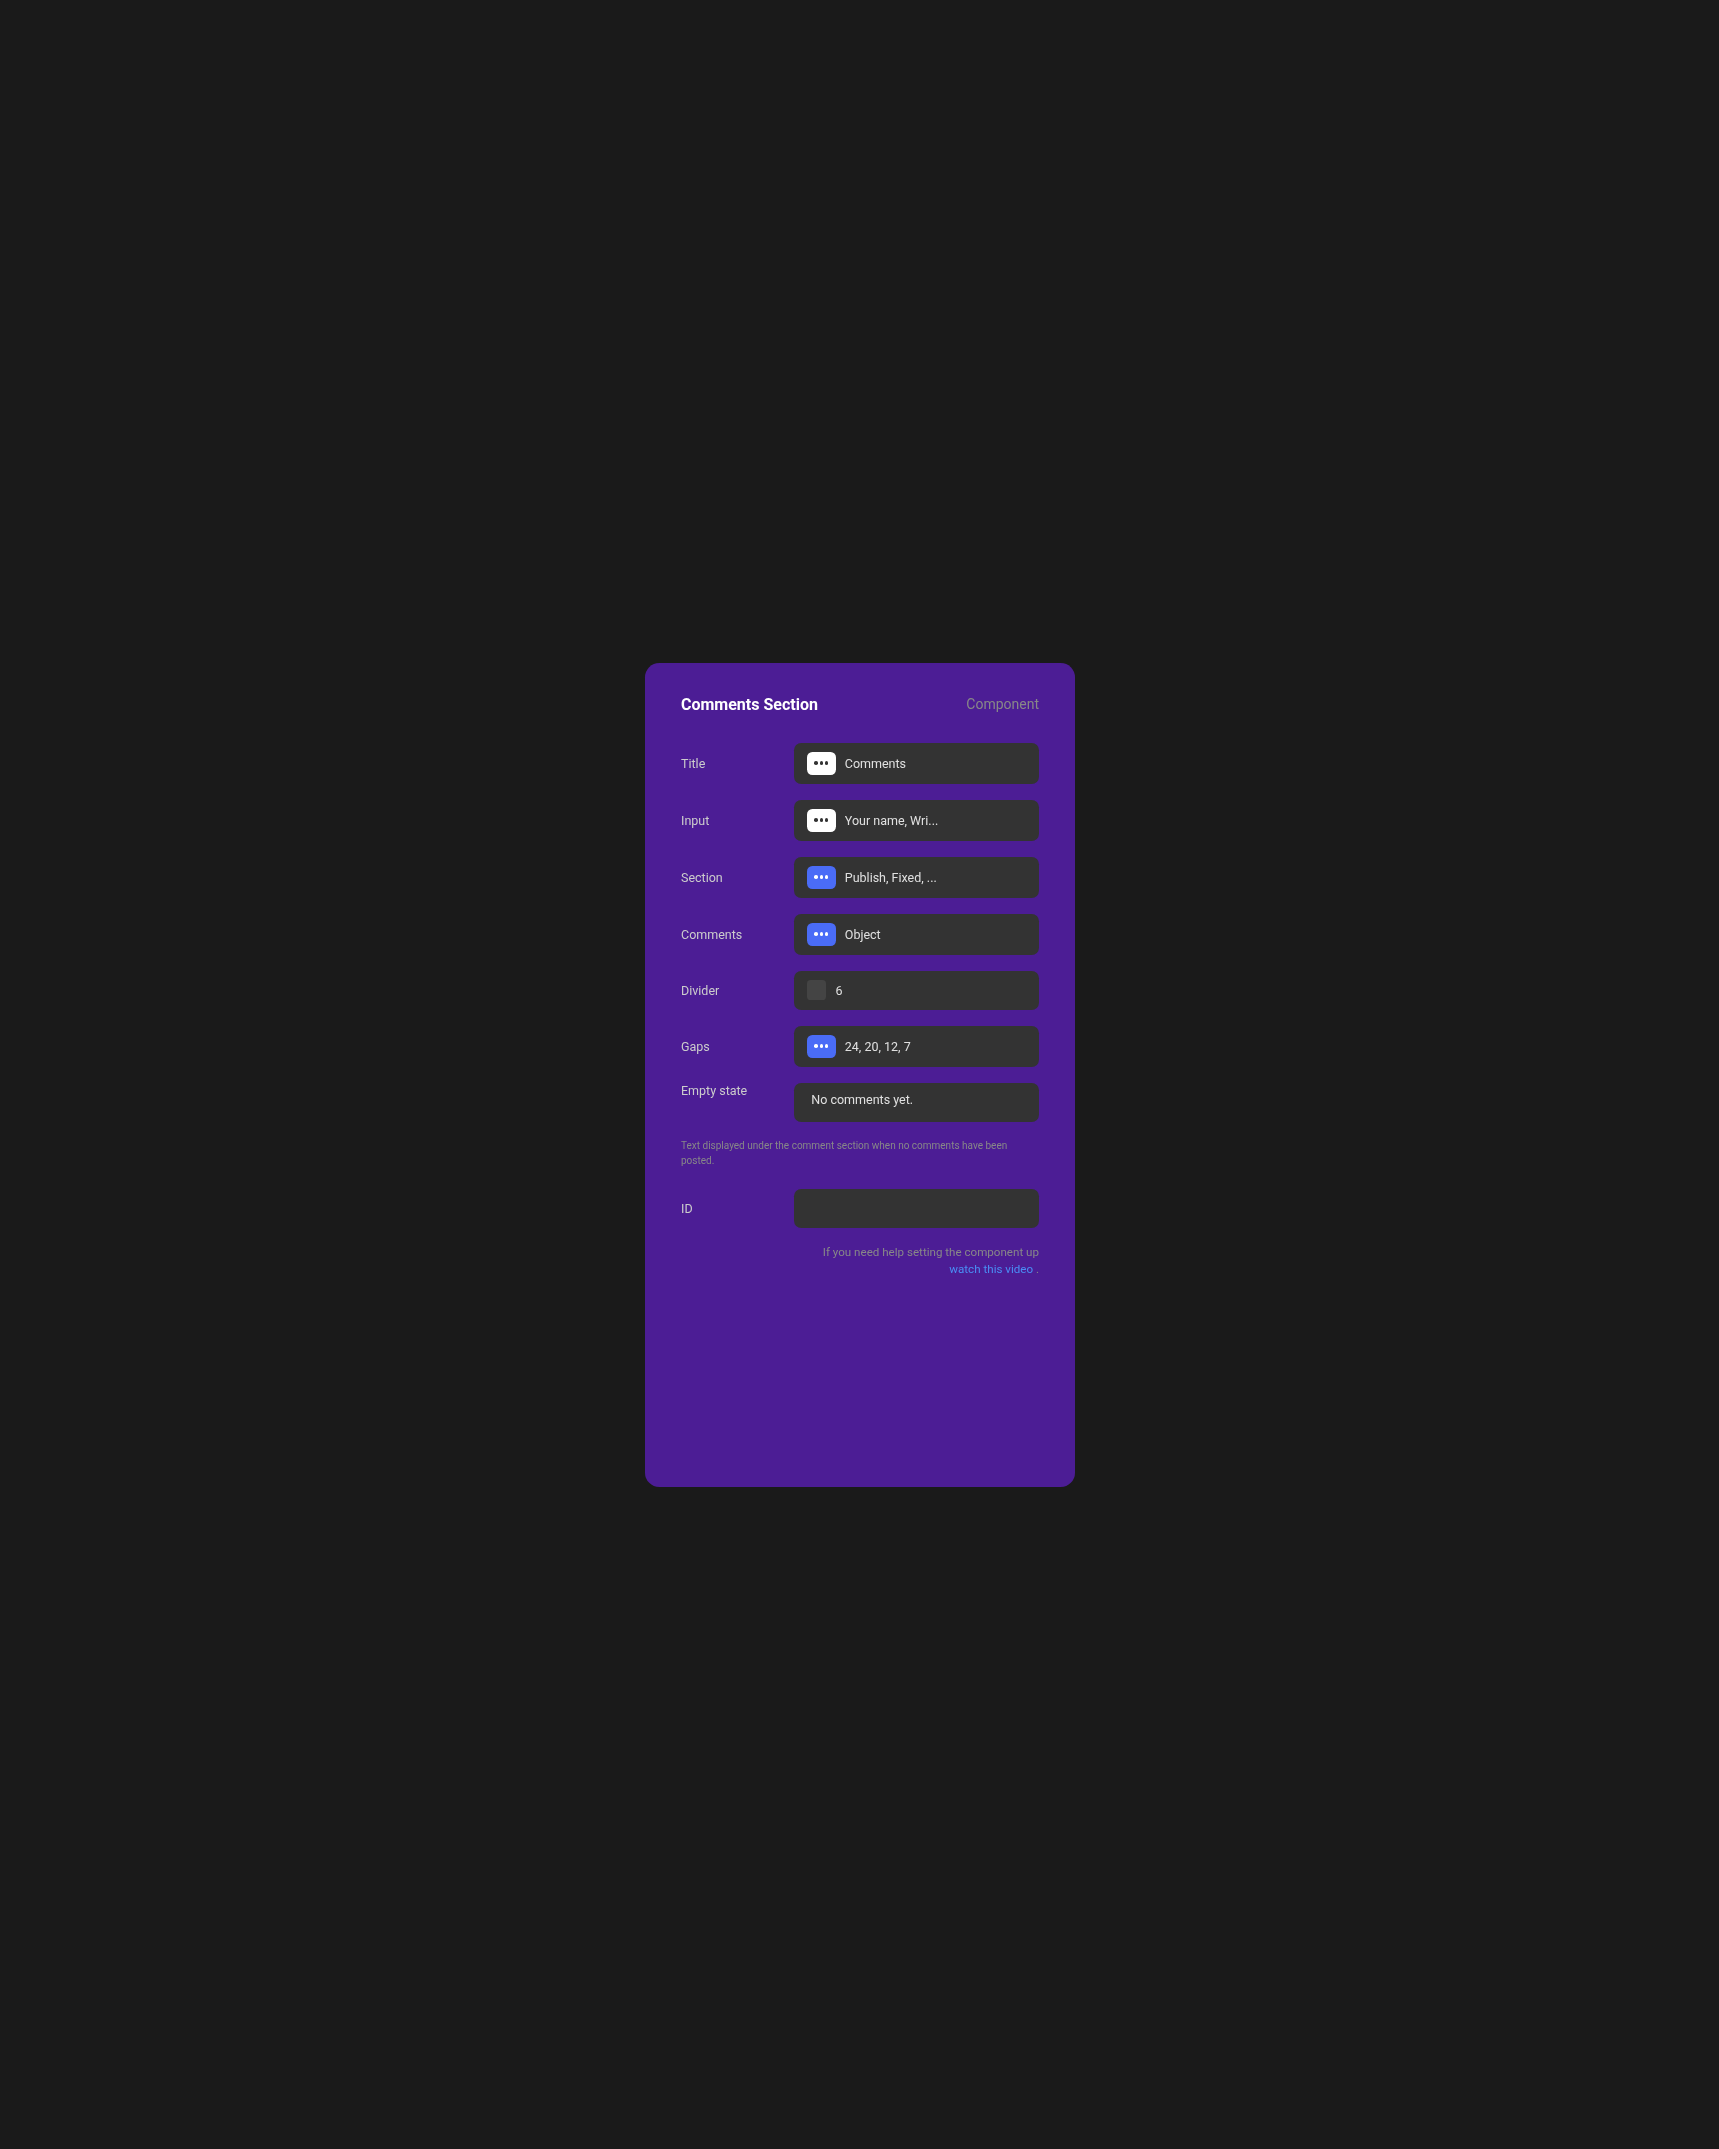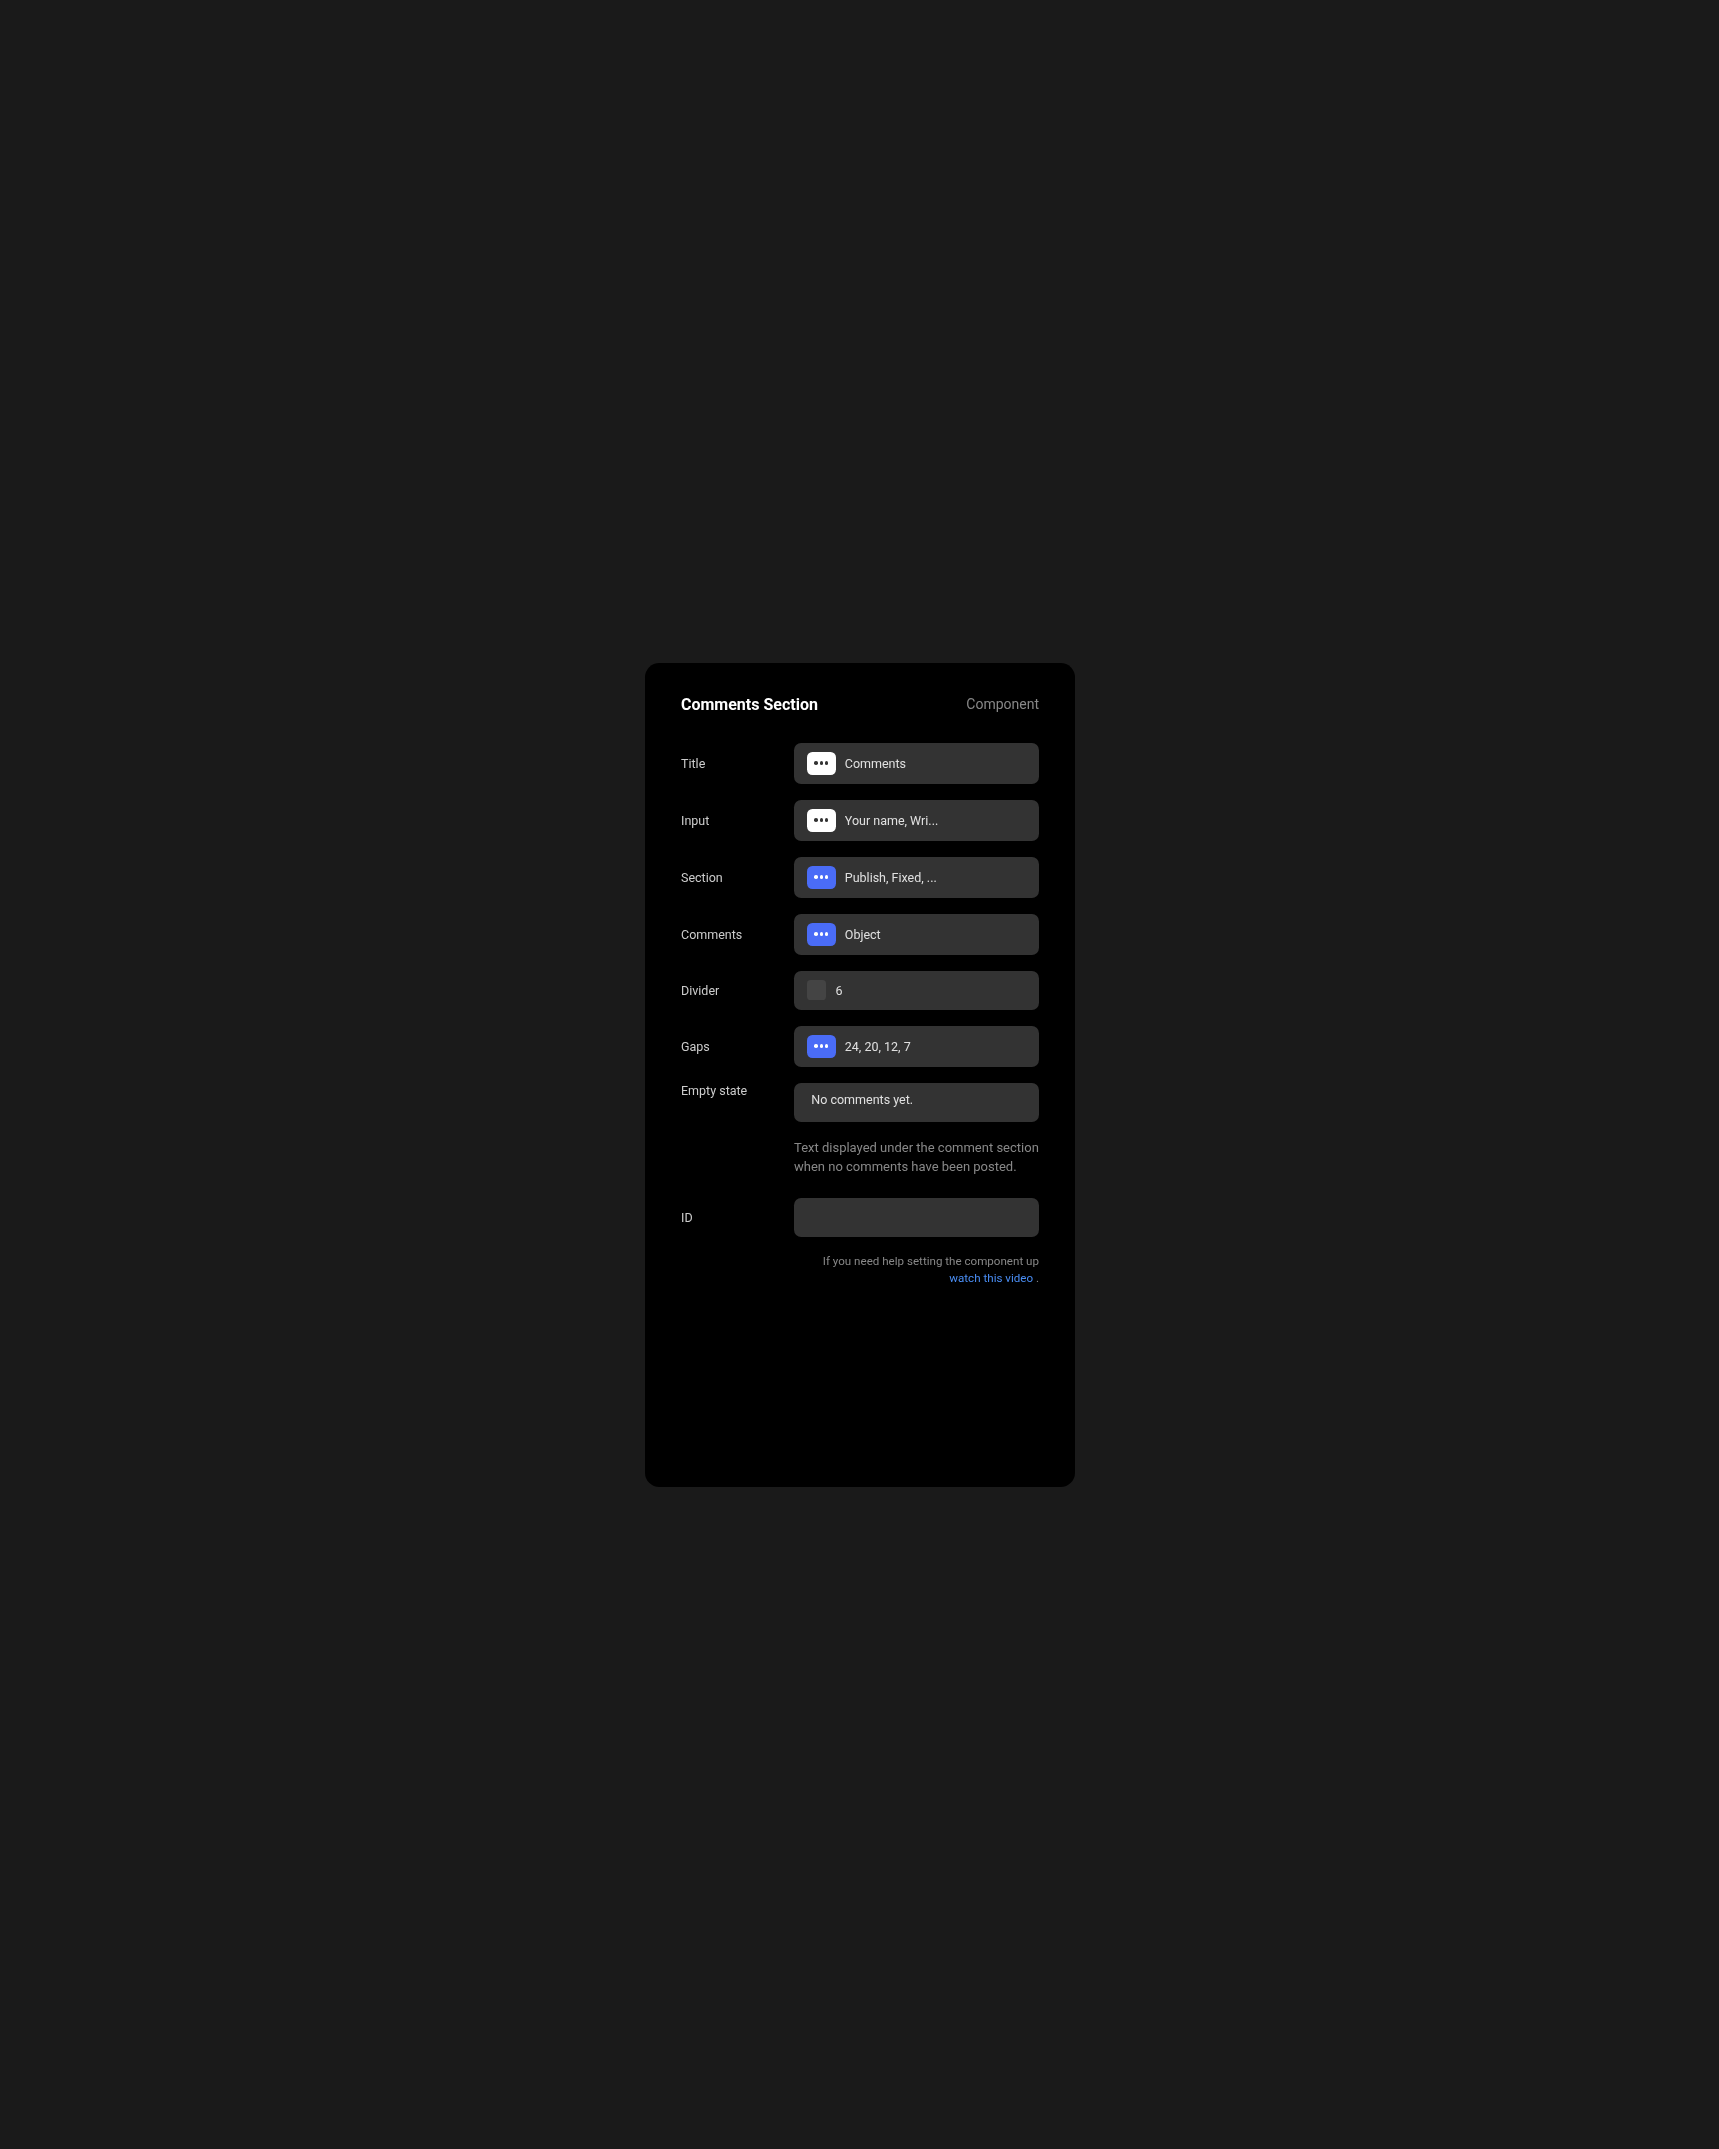--- a/index.html
+++ b/index.html
@@ -13,21 +13,21 @@
       display: flex;
       justify-content: center;
       align-items: center;
       min-height: 100vh;
       font-family: -apple-system, BlinkMacSystemFont, 'Segoe UI', Roboto, sans-serif;
       width: 1720px;
       height: 2149px;
     }
 
     .panel {
-      background-color: #000000;
+      background-color: #4c1d95;
       border-radius: 14.3px;
       padding: 32px 36px 39px 36px;
       width: 430px;
       min-height: 824px;
     }
 
     .panel-header {
       display: flex;
       justify-content: space-between;
       align-items: center;
@@ -132,24 +132,23 @@
     .id-field {
       flex: 1;
       background-color: #333333;
       border-radius: 7.2px;
       padding: 9px 12.5px;
       min-height: 39px;
     }
 
     .helper-text {
       color: #888888;
-      font-size: 13px;
+      font-size: 10px;
       line-height: 1.5;
       margin-top: 5.4px;
-      margin-left: 113px;
       margin-bottom: 21.5px;
     }
 
     .helper-text-id {
       color: #888888;
       font-size: 11.6px;
       line-height: 1.5;
       margin-top: 5.4px;
       margin-left: 113px;
       text-align: right;

